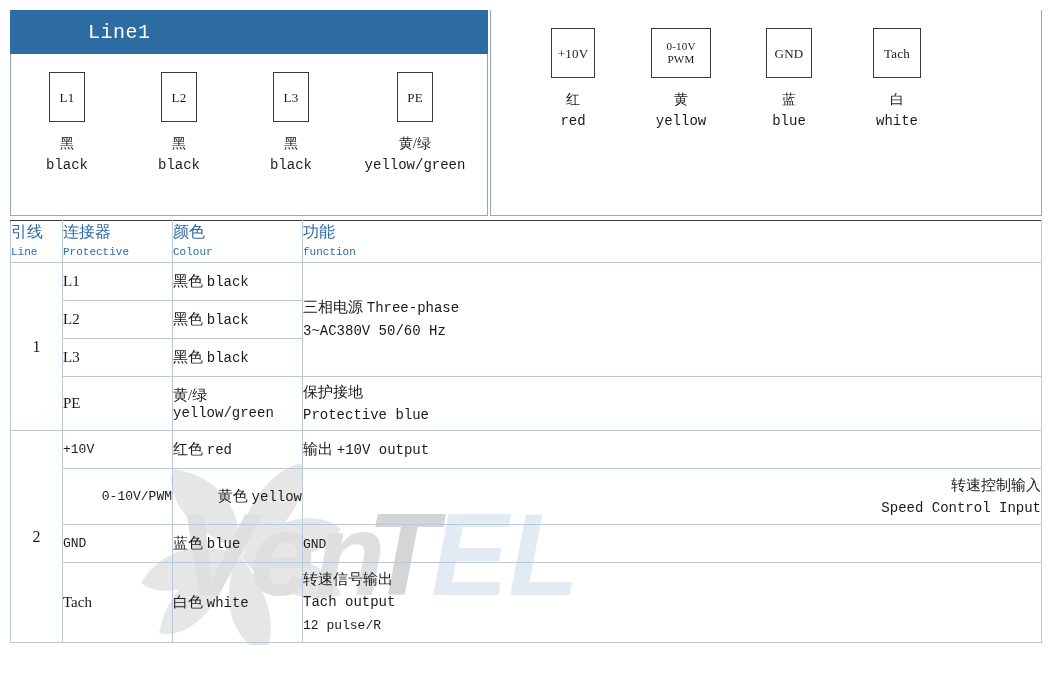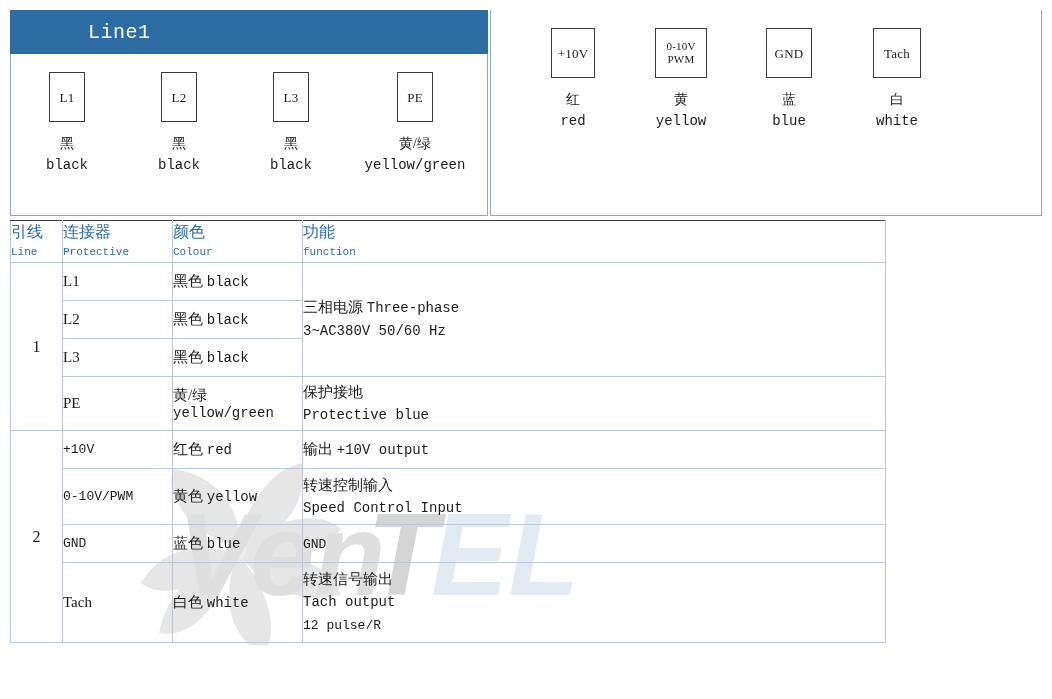--- a/index.html
+++ b/index.html
@@ -114,21 +114,21 @@
     font-size: 14px;
     line-height: 17px;
     white-space: nowrap;
   }
 
   
   #wiring-table {
     position: absolute;
     left: 10px;
     top: 220px;
-    width: 876px;
+    width: 1032px;
     border-collapse: collapse;
     table-layout: fixed;
     z-index: 2;
     background: transparent;
   }
   #wiring-table td, #wiring-table th {
     border: 1px solid #b9c8d8;
     padding: 0;
     vertical-align: middle;
     background: transparent;
@@ -270,21 +270,21 @@
 
         <div class="connector" style="width:108px;margin-left:28px;">
           <div class="conn-box" style="width:44px;height:50px;">
             <span class="bx-line">+10V</span>
           </div>
           <div class="conn-cn">红</div>
           <div class="conn-en">red</div>
         </div>
 
         <div class="connector" style="width:108px;">
-          <div class="conn-box small" style="width:52px;height:50px;">
+          <div class="conn-box small" style="width:60px;height:50px;">
             <span class="bx-line">0-10V</span>
             <span class="bx-line">PWM</span>
           </div>
           <div class="conn-cn">黄</div>
           <div class="conn-en">yellow</div>
         </div>
 
         <div class="connector" style="width:108px;">
           <div class="conn-box" style="width:46px;height:50px;">
             <span class="bx-line">GND</span>
@@ -387,21 +387,21 @@
       <td class="cell-colour">
         <span class="nowrap"><span>红色</span>
         <span class="en">red</span></span>
       </td>
       <td class="cell-func">
         <span class="nowrap"><span>输出</span>
         <span class="en">+10V output</span></span>
       </td>
     </tr>
 
-    <tr style="height:56px;">
+    <tr style="height:56px;text-align:right;">
       <td class="cell-conn mono">0-10V/PWM</td>
       <td class="cell-colour">
         <span class="nowrap"><span>黄色</span>
         <span class="en">yellow</span></span>
       </td>
       <td class="cell-func">
         <div>转速控制输入</div>
         <div class="en">Speed Control Input</div>
       </td>
     </tr>

